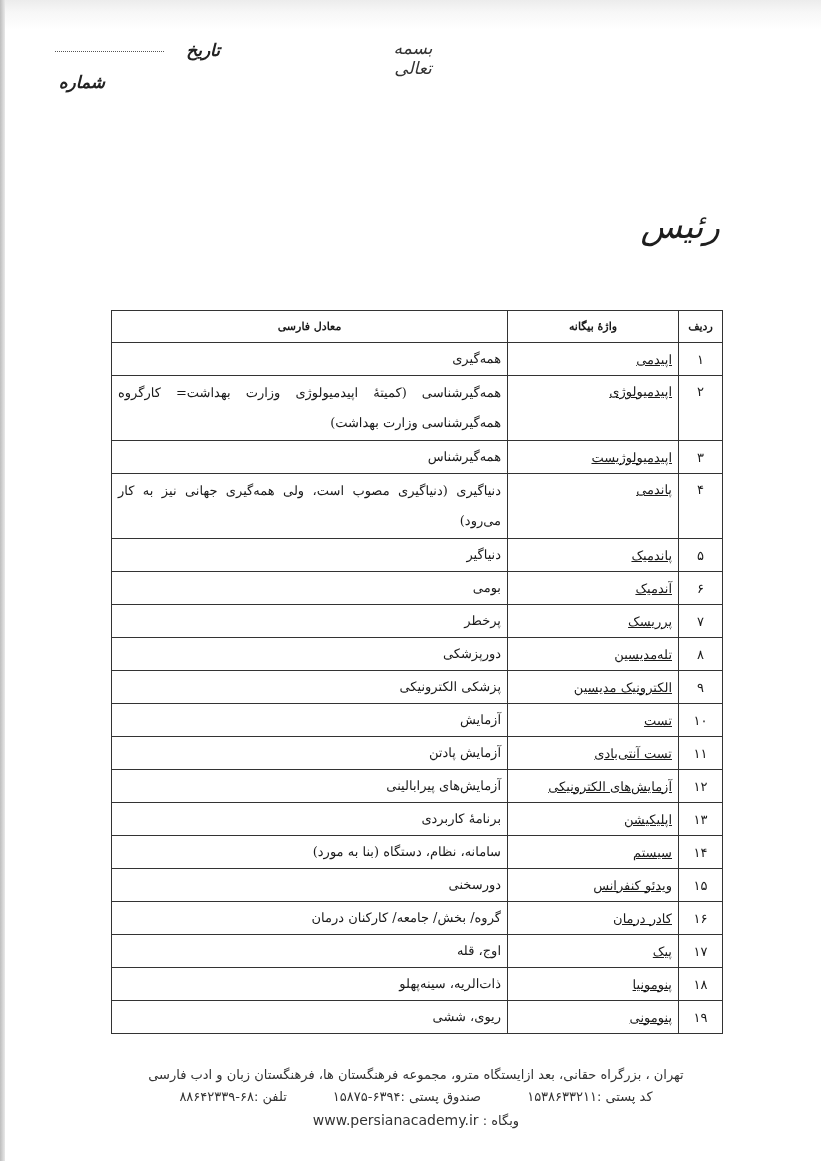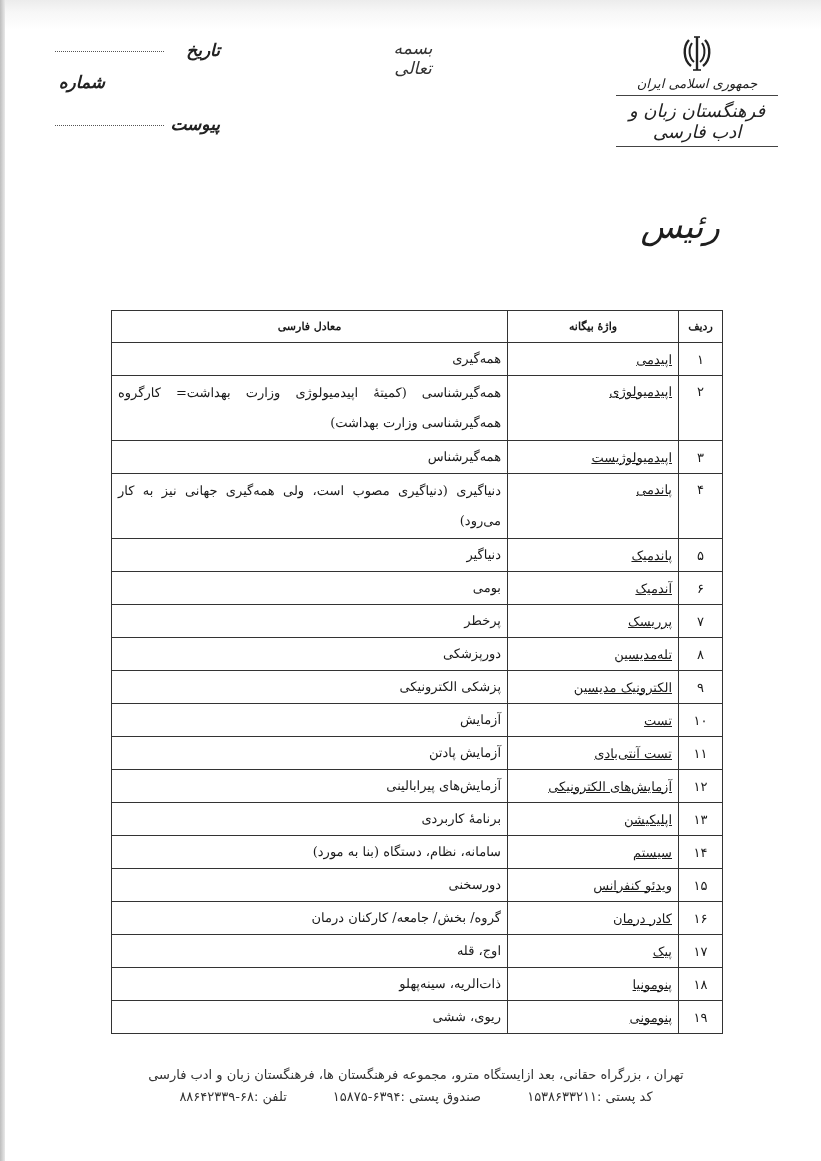--- a/index.html
+++ b/index.html
@@ -90,49 +90,30 @@
   .footer-contacts span { white-space: nowrap; }
   .footer-web { font-size: 13px; line-height: 24px; }
   .footer-web .url { direction: ltr; unicode-bidi: embed; font-size: 14px; }
 </style>
 </head>
 <body>
 
 <div class="page">
   <div class="left-edge"></div>
 
-  <div class="logo-block">
-    <svg class="emblem" viewBox="0 0 34 40">
-      <path d="M9 6 C3 12,3 26,11 32" stroke="#222" stroke-width="2.4" fill="none"></path>
-      <path d="M25 6 C31 12,31 26,23 32" stroke="#222" stroke-width="2.4" fill="none"></path>
-      <path d="M12 9 C8 15,9 24,14 28" stroke="#222" stroke-width="2" fill="none"></path>
-      <path d="M22 9 C26 15,25 24,20 28" stroke="#222" stroke-width="2" fill="none"></path>
-      <path d="M17 3 L17 36" stroke="#222" stroke-width="2.4"></path>
-      <path d="M14 3 L20 3" stroke="#222" stroke-width="1.6"></path>
-      <path d="M13 36 L21 36" stroke="#222" stroke-width="1.6"></path>
-    </svg>
-    <div class="republic">جمهوری اسلامی ایران</div>
-    <div class="logo-rule"></div>
-    <div class="academy">فرهنگستان زبان و ادب فارسی</div>
-    <div class="logo-rule2"></div>
-  </div>
 
   <div class="bismillah">بسمه تعالی</div>
 
   <div class="meta">
     <div class="meta-row">
       <span class="meta-label">تاریخ</span>
       <span class="meta-line"></span>
     </div>
     <div class="meta-row">
       <span class="meta-label">شماره</span>
-      <span class="meta-line"></span>
-    </div>
-    <div class="meta-row">
-      <span class="meta-label">پیوست</span>
       <span class="meta-line"></span>
     </div>
   </div>
 
   <div class="recipient">رئیس</div>
 
   <table class="terms-table">
     <colgroup>
       <col class="col-idx">
         <col class="col-term">
@@ -244,14 +225,18 @@
     </tbody>
   </table>
 
   <div class="footer">
     <div class="footer-address">تهران ، بزرگراه حقانی، بعد ازایستگاه مترو، مجموعه فرهنگستان ها، فرهنگستان زبان و ادب فارسی</div>
     <div class="footer-contacts">
       <span>کد پستی :۱۵۳۸۶۳۳۲۱۱</span>
       <span>صندوق پستی :۶۳۹۴-۱۵۸۷۵</span>
       <span>تلفن :۶۸-۸۸۶۴۲۳۳۹</span>
     </div>
+    <div class="footer-web">
+      <span>وبگاه :</span>
+      <span class="url">www.persianacademy.ir</span>
+    </div>
   </div>
 </div>
 
 </body></html>

